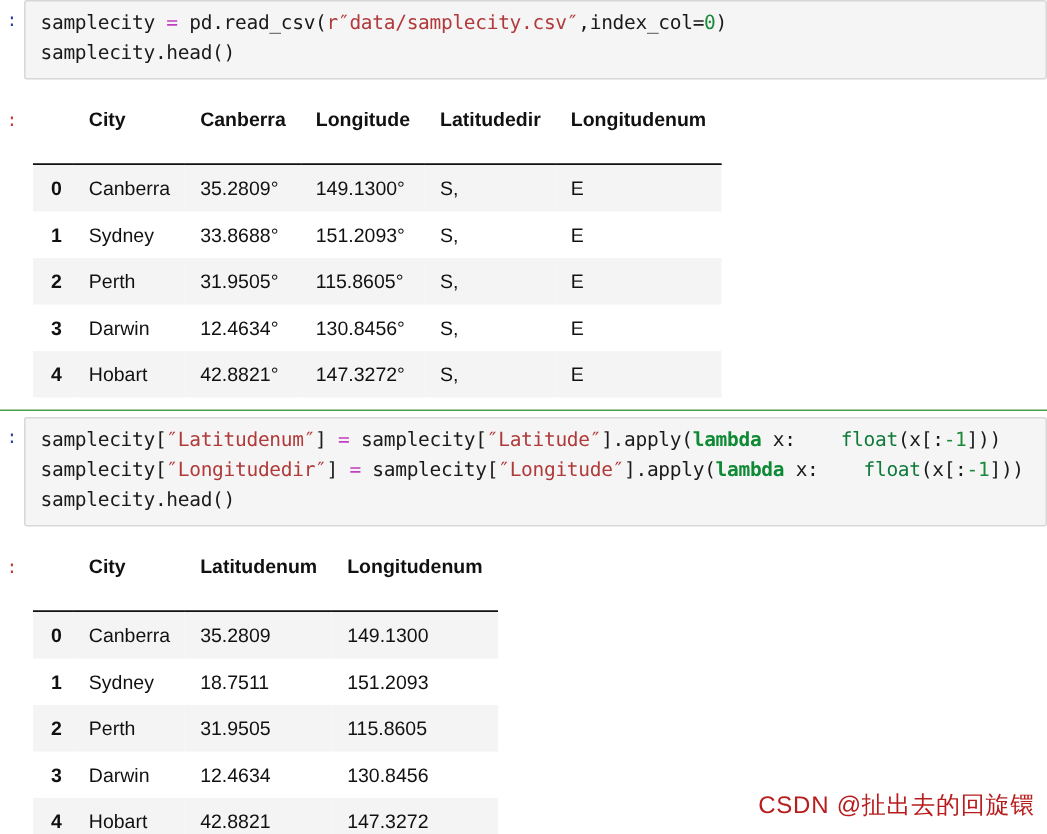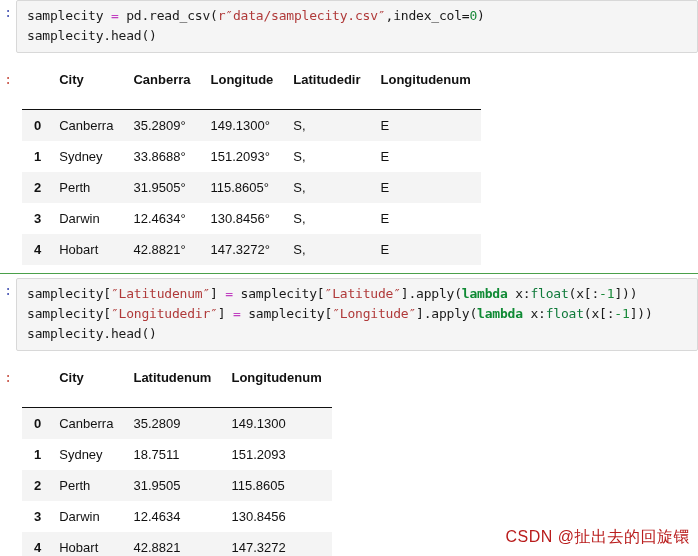--- a/index.html
+++ b/index.html
@@ -47,21 +47,21 @@
     font-size: 13px;
     line-height: 20px;
     white-space: pre;
     color: #1a1a1a;
     letter-spacing: -0.2px;
   }
   .tok-str   { color: #b03a3a; }
   .tok-op    { color: #c13fc1; }
   .tok-num   { color: #1a8a3a; }
   .tok-kw    { color: #0f8a34; font-weight: bold; }
-  .tok-bi    { color: #0f7a3a; }
+  .tok-bi    { color: #0f7a3a; margin-left: 30px; }
   .tok-brk   { color: #c13fc1; }
   .caret {
     display: inline-block;
     width: 1px;
     height: 14px;
     background: #333;
     vertical-align: -2px;
   }
 
   

